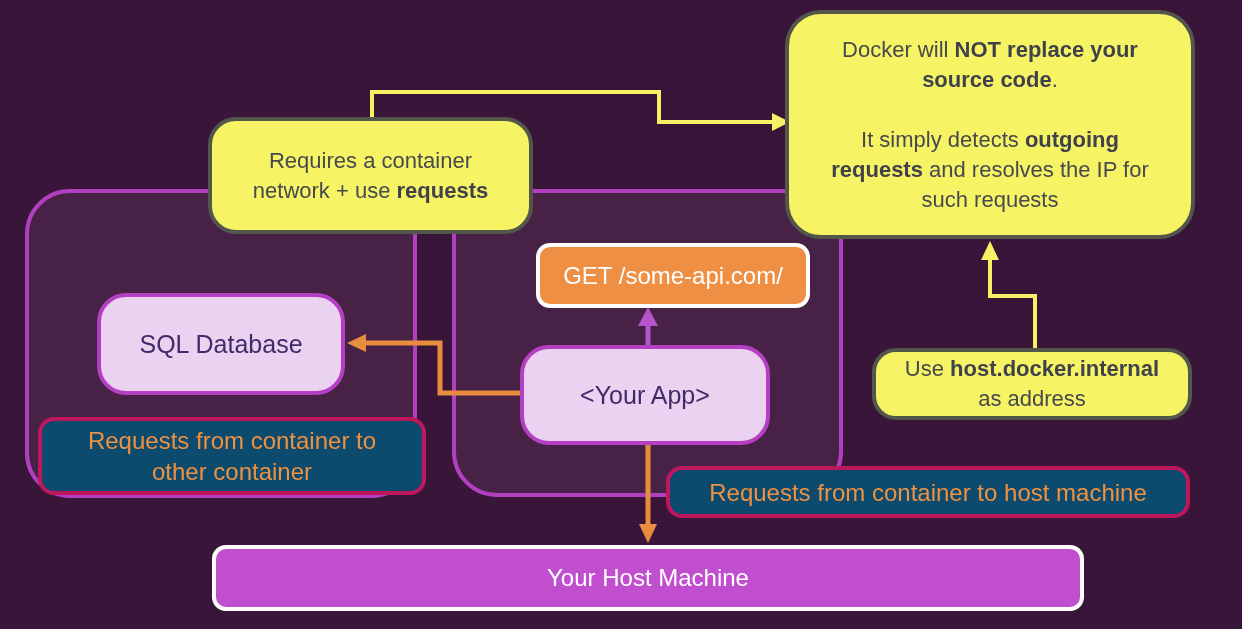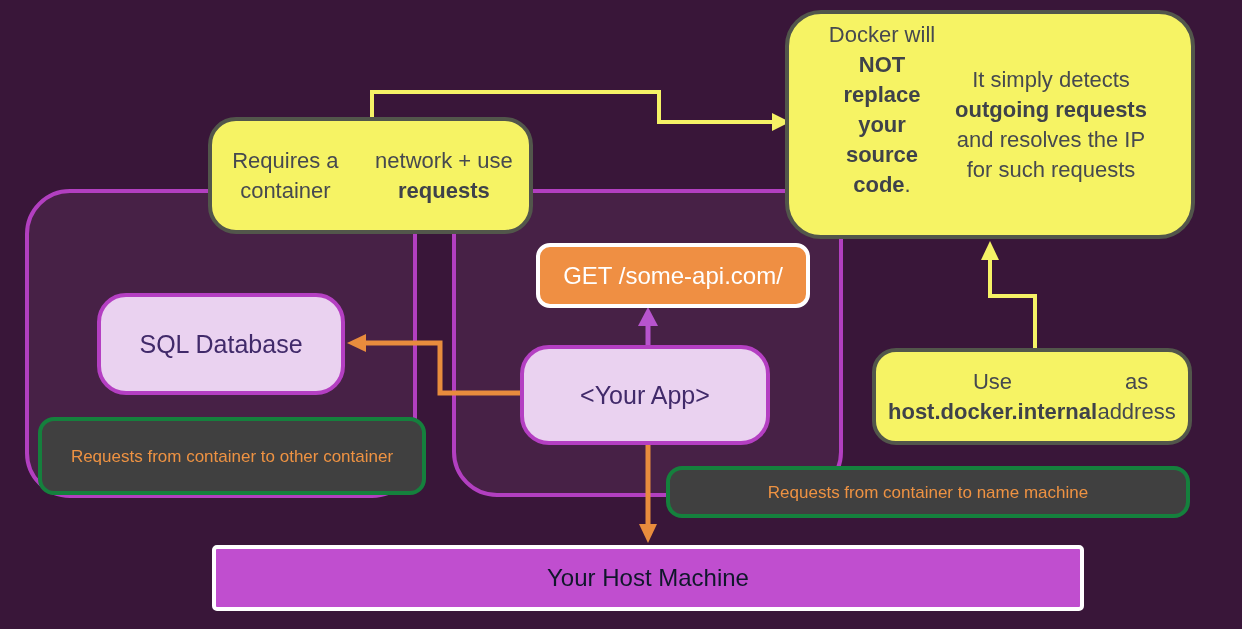--- a/index.html
+++ b/index.html
@@ -16,60 +16,60 @@
   }
   .outline-left{left:25px;top:189px;width:392px;height:309px;}
   .outline-right{left:452px;top:189px;width:391px;height:308px;}
   
   .arrows{position:absolute;left:0;top:0;z-index:2;}
   
   .note{
     position:absolute;box-sizing:border-box;z-index:3;
     background:#f6f364;border:4px solid #52564b;
     color:#46494f;font-size:22px;line-height:30px;text-align:center;
-    display:flex;flex-direction:row;justify-content:center;align-items:center;
+    display:flex;flex-direction:column;justify-content:center;align-items:center;
   }
   .note b{font-weight:700;color:#3f424a;}
   .note-requires{left:208px;top:117px;width:325px;height:117px;border-radius:28px;}
   .note-docker{left:785px;top:10px;width:410px;height:229px;border-radius:36px;padding:0 32px;}
   .note-docker .para{margin:0 0 30px 0;}
-  .note-docker .para:last-child{margin:7px;}
-  .note-usehost{left:872px;top:348px;width:320px;height:97px;border-radius:24px;padding:0 12px;}
+  .note-docker .para:last-child{margin:0;}
+  .note-usehost{left:872px;top:348px;width:320px;height:72px;border-radius:24px;padding:0 12px;}
   
   .lav{
     position:absolute;box-sizing:border-box;z-index:3;
     background:#ead2f0;border:4px solid #b43fc2;border-radius:29px;
     color:#412a6a;font-size:25px;
     display:flex;justify-content:center;align-items:center;text-align:center;
   }
   .sql-box{left:97px;top:293px;width:248px;height:102px;}
   .app-box{left:520px;top:345px;width:250px;height:100px;}
   
   .get-box{
     position:absolute;box-sizing:border-box;z-index:3;
     left:508px;top:243px;width:274px;height:65px;
     background:#ef8f43;border:4px solid #ffffff;border-radius:14px;
     color:#ffffff;font-size:24px;
     display:flex;justify-content:center;align-items:center;margin-left:28px;
   }
   
   .req-label{
     position:absolute;box-sizing:border-box;z-index:4;
-    background:#404040;border:4px solid #15803d;border-radius:16px;
-    color:#ee9242;font-size:17px;line-height:31px;text-align:center;
+    background:#0c4a6e;border:4px solid #be185d;border-radius:16px;
+    color:#ee9242;font-size:24px;line-height:31px;text-align:center;
     display:flex;justify-content:center;align-items:center;
   }
   .label-c2c{left:38px;top:417px;width:388px;height:78px;padding:0 28px;}
   .label-c2h{left:666px;top:466px;width:524px;height:52px;}
   
   .host-bar{
     position:absolute;box-sizing:border-box;z-index:3;
     left:212px;top:545px;width:872px;height:66px;
-    background:#c04ecf;border:4px solid #ffffff;border-radius:5px;
-    color:#0f172a;font-size:24px;
+    background:#c04ecf;border:4px solid #ffffff;border-radius:14px;
+    color:#ffffff;font-size:24px;
     display:flex;justify-content:center;align-items:center;
   }
 </style>
 </head>
 <body>
 
 <div class="canvas">
 
   <div class="net-outline outline-left"></div>
   <div class="net-outline outline-right"></div>
@@ -138,20 +138,20 @@
   </div>
 
   <div class="lav app-box">
     <span>&lt;Your App&gt;</span>
   </div>
 
   <div class="req-label label-c2c">
     <span>Requests from container to other container</span>
   </div>
   <div class="req-label label-c2h">
-    <span>Requests from container to name machine</span>
+    <span>Requests from container to host machine</span>
   </div>
 
   <div class="host-bar">
     <span>Your Host Machine</span>
   </div>
 
 </div>
 
 </body></html>

